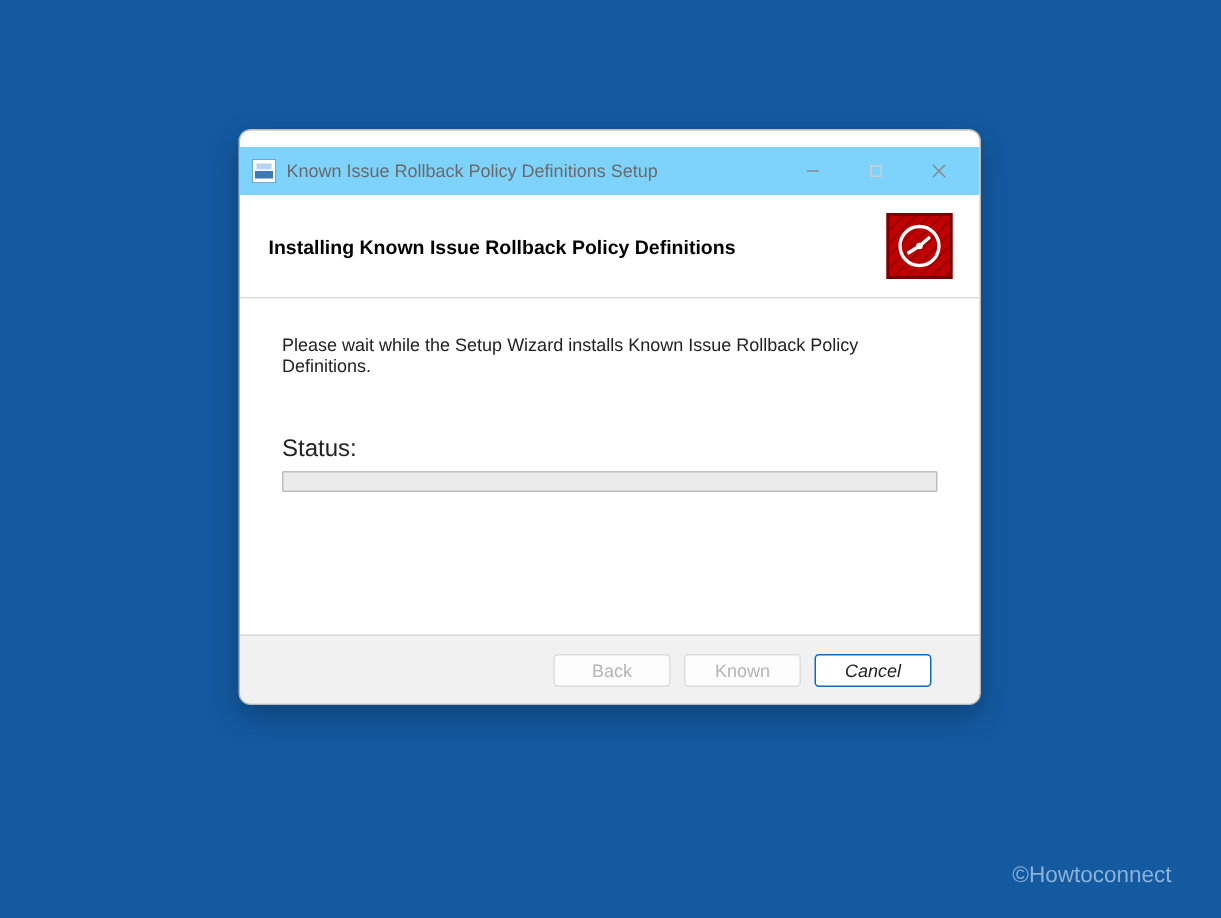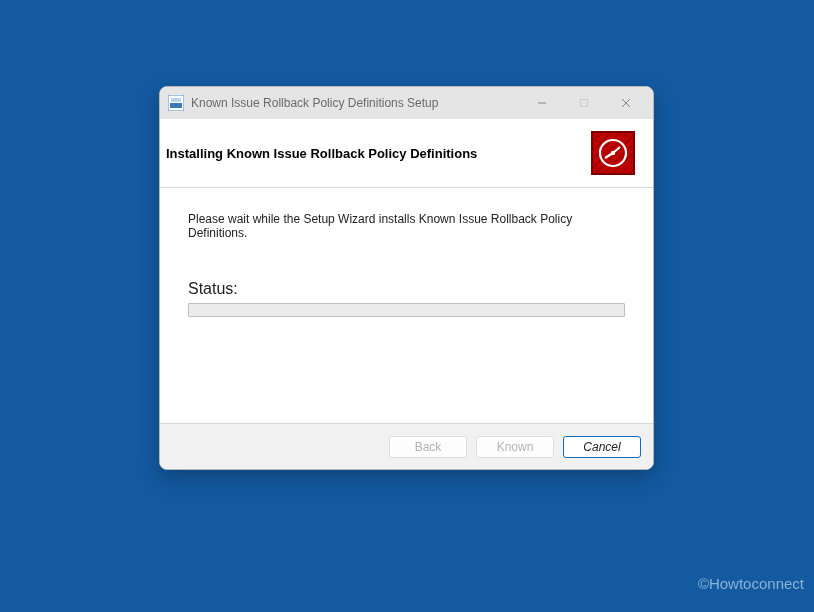--- a/index.html
+++ b/index.html
@@ -27,21 +27,22 @@
       box-shadow: 0 8px 20px rgba(0,0,0,0.25);
       display: flex;
       flex-direction: column;
       overflow: hidden;
     }
     .titlebar {
       height: 32px;
       display: flex;
       align-items: center;
       padding: 0 6px 0 8px;
-      background: #e5e5e5;
+      background: #7dd3fc;
+      margin-top: 11px;
     }
     .titlebar-icon {
       width: 16px;
       height: 16px;
       margin-right: 7px;
       display: flex;
       align-items: center;
       justify-content: center;
     }
     .titlebar-title {
@@ -62,21 +63,21 @@
       color: #888888;
       font-size: 12px;
       background: transparent;
       border: none;
     }
     .win-btn.disabled {
       color: #c8c8c8;
     }
     .header-band {
       background: #ffffff;
-      padding: 12px 18px 12px 6px;
+      padding: 12px 18px 12px 19px;
       display: flex;
       align-items: center;
       justify-content: space-between;
       border-bottom: 1px solid #d8d8d8;
     }
     .header-title {
       font-size: 13px;
       font-weight: 700;
       color: #000000;
     }
@@ -114,21 +115,21 @@
       border: 1px solid #bdbdbd;
       border-radius: 1px;
     }
     .footer {
       height: 46px;
       background: #f1f1f1;
       border-top: 1px solid #d8d8d8;
       display: flex;
       align-items: center;
       justify-content: flex-end;
-      padding: 0 12px;
+      padding: 0 32px;
       gap: 9px;
     }
     .btn {
       width: 78px;
       height: 22px;
       font-size: 12px;
       border-radius: 3px;
       display: flex;
       align-items: center;
       justify-content: center;
@@ -140,21 +141,21 @@
       color: #b4b4b4;
     }
     .btn-active {
       background: #ffffff;
       border: 1px solid #0f6cbd;
       color: #222222;
       font-style: italic;
     }
     .watermark {
       position: absolute;
-      right: 10px;
+      right: 33px;
       bottom: 20px;
       font-size: 15px;
       color: #8bb2d8;
       font-family: 'Segoe UI', Arial, sans-serif;
     }
   </style>
 </head>
 <body>
 
 <div class="dialog">

